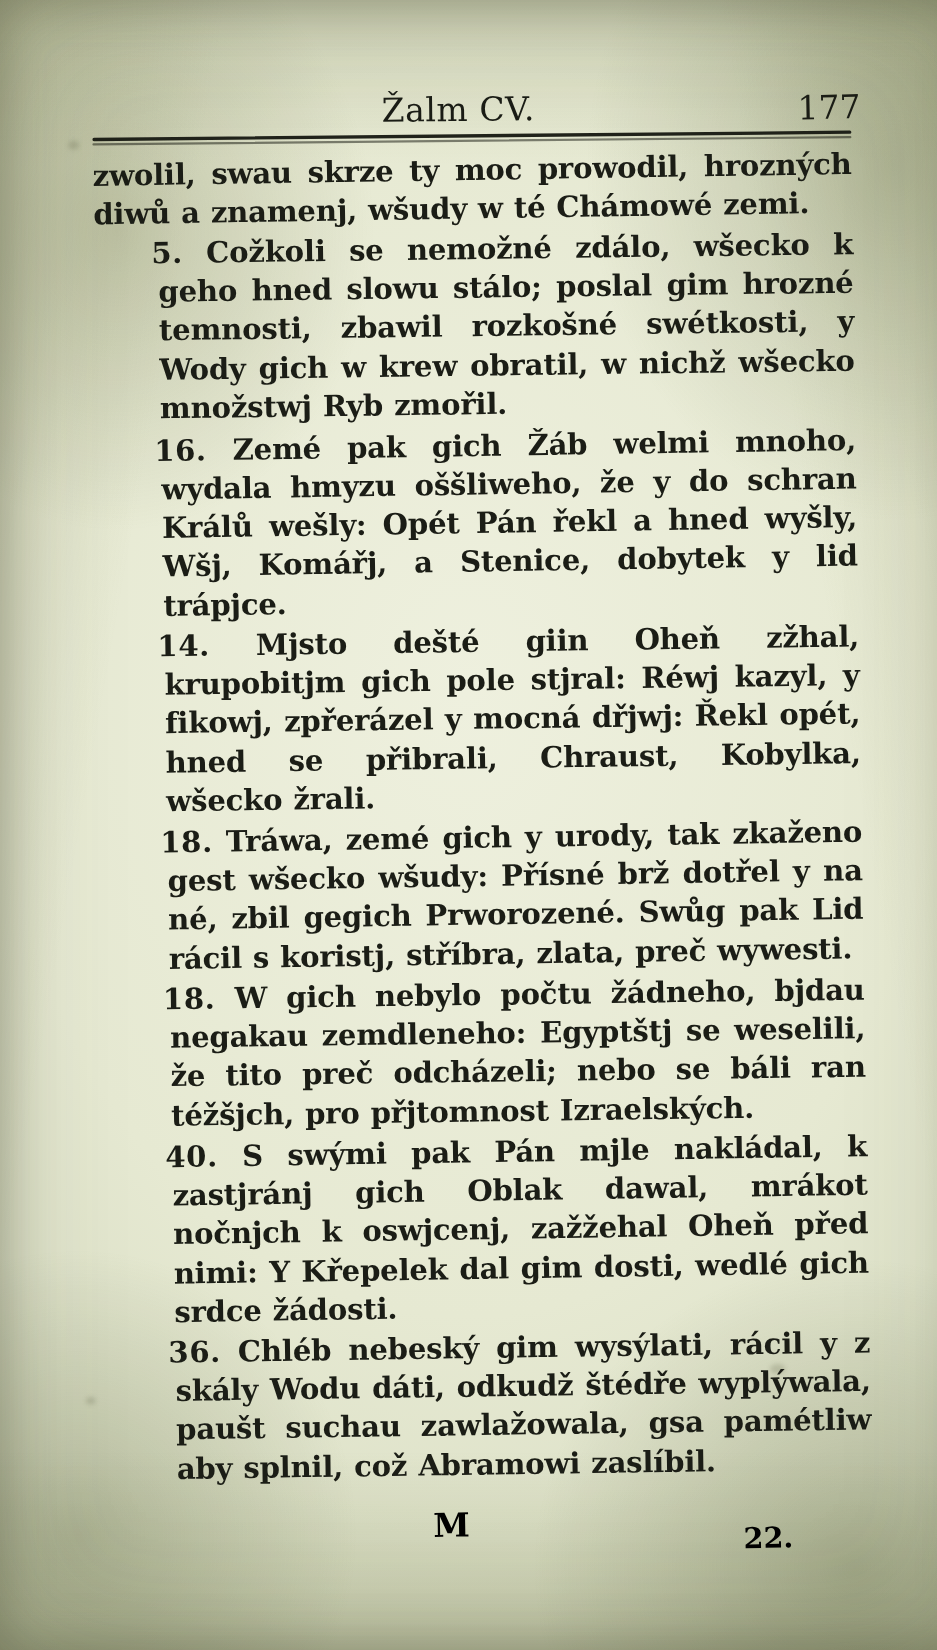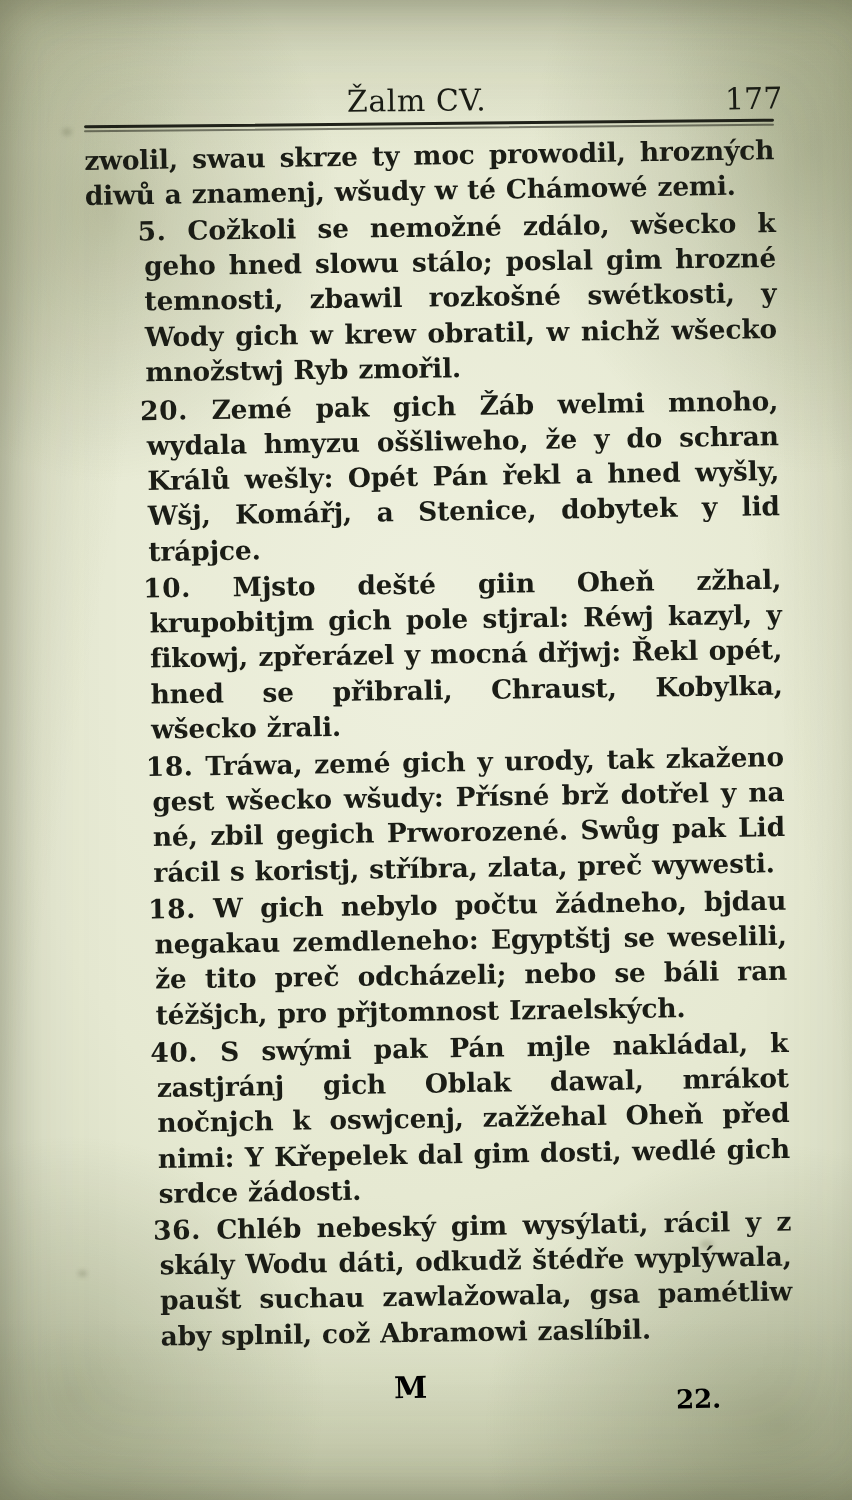--- a/index.html
+++ b/index.html
@@ -188,26 +188,26 @@
       <p class="para">
         <span>zwolil, swau skrze ty moc prowodil, hrozných diwů a znamenj, wšudy w té Chámowé zemi.</span>
       </p>
 
       <p class="para indented">
         <span class="vn">5.</span>
         <span>Cožkoli se nemožné zdálo, wšecko k geho hned slowu stálo; poslal gim hrozné temnosti, zbawil rozkošné swétkosti, y Wody gich w krew obratil, w nichž wšecko množstwj Ryb zmořil.</span>
       </p>
 
       <p class="para indented">
-        <span class="vn">20.</span>
+        <span class="vn">16.</span>
         <span>Zemé pak gich Žáb welmi mnoho, wydala hmyzu oššliweho, že y do schran Králů wešly: Opét Pán řekl a hned wyšly, Wšj, Komářj, a Stenice, dobytek y lid trápjce.</span>
       </p>
 
       <p class="para indented">
-        <span class="vn">10.</span>
+        <span class="vn">14.</span>
         <span>Mjsto dešté giin Oheň zžhal, krupobitjm gich pole stjral: Réwj kazyl, y fikowj, zpřerázel y mocná dřjwj: Řekl opét, hned se přibrali, Chraust, Kobylka, wšecko žrali.</span>
       </p>
 
       <p class="para indented">
         <span class="vn">18.</span>
         <span>Tráwa, zemé gich y urody, tak zkaženo gest wšecko wšudy: Přísné brž dotřel y na né, zbil gegich Prworozené. Swůg pak Lid rácil s koristj, stříbra, zlata, preč wywesti.</span>
       </p>
 
       <p class="para indented">
         <span class="vn">18.</span>

